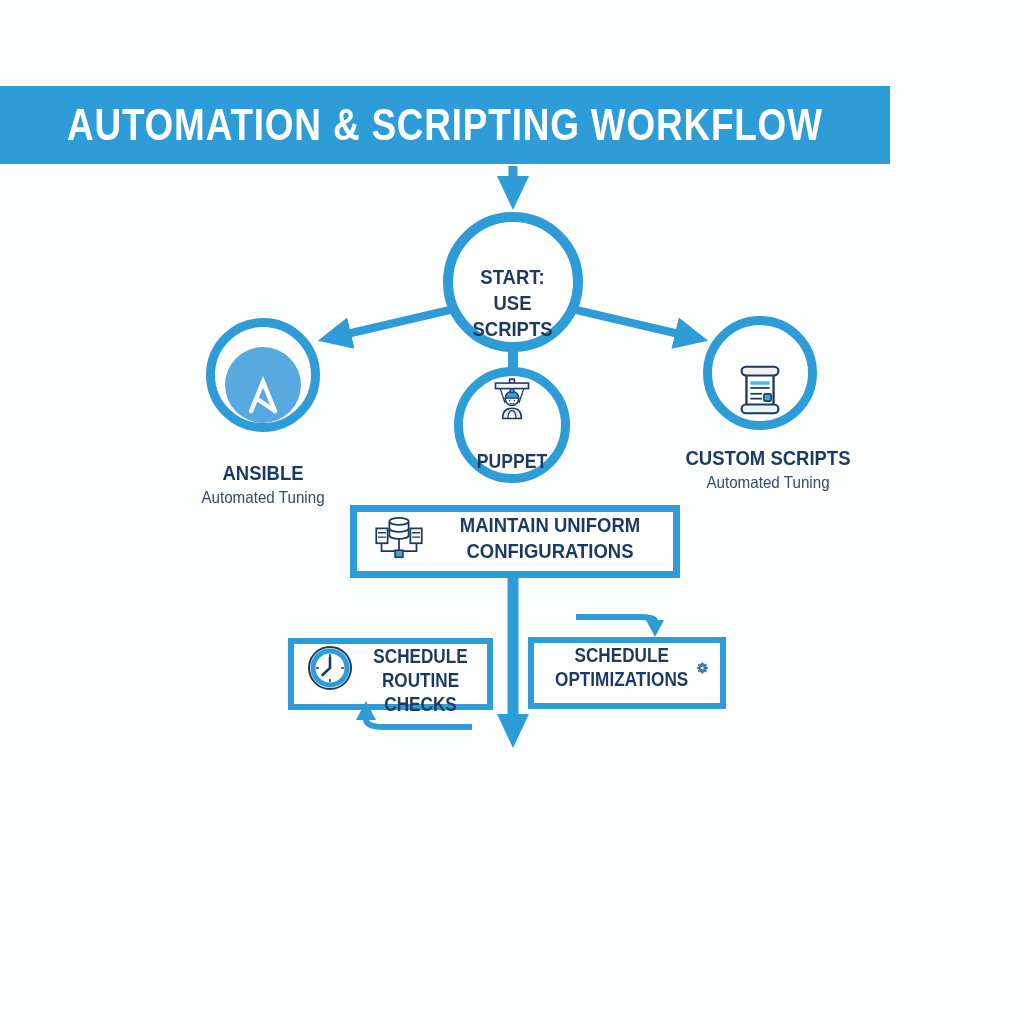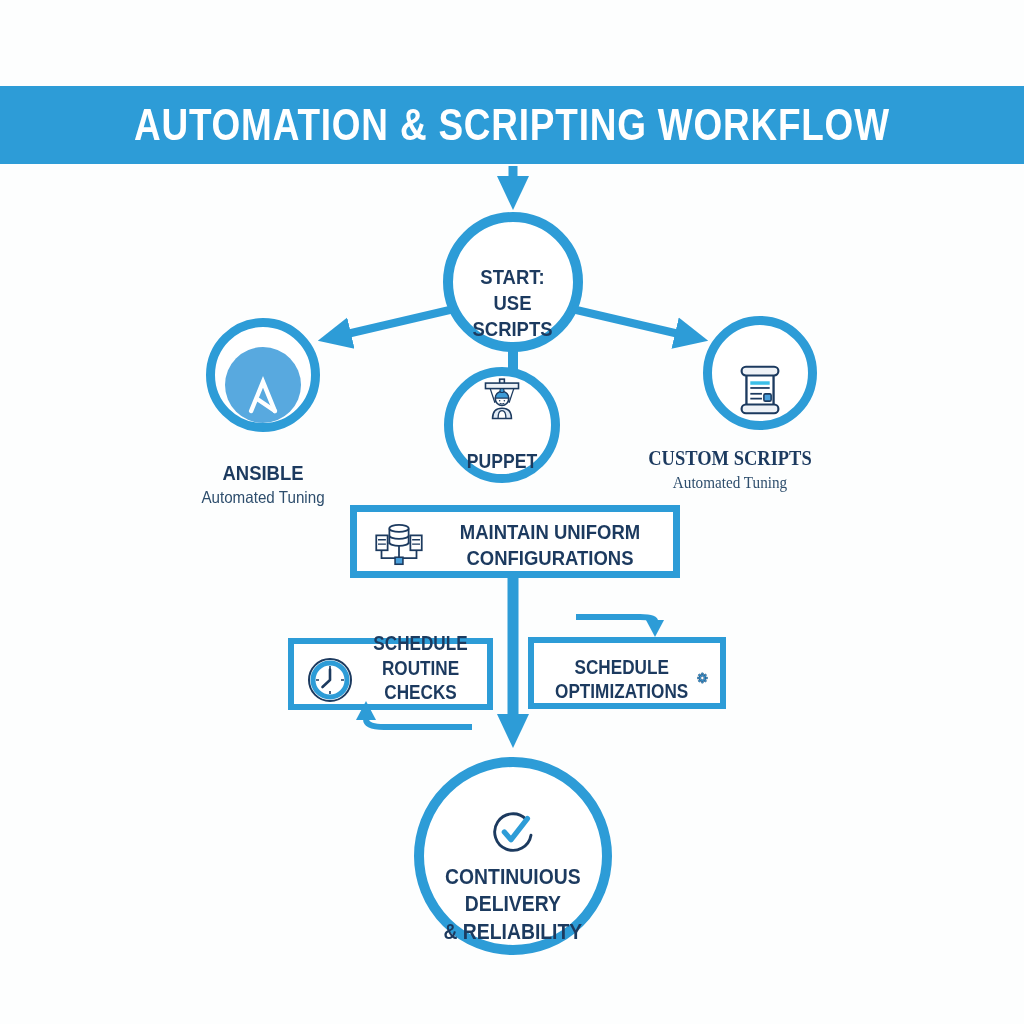--- a/index.html
+++ b/index.html
@@ -1,34 +1,34 @@
 <!DOCTYPE html>
 <html><head>
 <meta charset="utf-8">
 <style>
   html,body{margin:0;padding:0;background:#ffffff;}
   #stage{position:relative;width:1024px;height:1024px;background:#fdfefe;overflow:hidden;
          font-family:"Liberation Sans", sans-serif;}
   
-  .header{position:absolute;left:0;top:86px;width:1024px;height:78px;
+  .header{position:absolute;left:0;top:86px;width:890px;height:78px;
           display:flex;align-items:center;justify-content:center;}
   .header h1{margin:0;color:#ffffff;font-size:45px;font-weight:bold;letter-spacing:1px;
              white-space:nowrap;transform:scaleX(.82);}
   
   .circle{position:absolute;border-radius:50%;background:#ffffff;box-sizing:border-box;
           display:flex;flex-direction:column;align-items:center;justify-content:flex-end;}
   .lbl{color:#1c3a5f;font-weight:bold;text-align:center;white-space:pre-line;
        transform:scaleX(.88);line-height:1.24;}
   .sublbl{color:#2e4e6d;font-weight:400;text-align:center;transform:scaleX(.92);}
   .caption{position:absolute;text-align:center;}
   .caption .lbl{display:block;font-size:21px;}
   .caption .sublbl{display:block;font-size:16.5px;margin-top:2px;}
   
   .box{position:absolute;background:#ffffff;box-sizing:border-box;
-       display:flex;align-items:flex-end;}
+       display:flex;align-items:flex-start;}
   .box .lbl{flex:1;font-size:19.5px;}
   
   #connectors{position:absolute;left:0;top:0;width:1024px;height:1024px;
               pointer-events:none;z-index:6;}
   .node{z-index:4;}
   .icon{display:block;}
 </style>
 </head>
 <body>
 
@@ -75,21 +75,21 @@
           <path d="M19,26 L35,37"></path>
         </g>
       </svg>
     </div>
   </div>
   <div class="caption" style="left:163px;top:460px;width:200px;">
     <span class="lbl">ANSIBLE</span>
     <span class="sublbl">Automated Tuning</span>
   </div>
 
-  <div class="circle node" style="left:444px;top:367px;width:116px;height:116px;border:9px solid #2d9cd7;gap:24px;">
+  <div class="circle node" style="left:454px;top:367px;width:116px;height:116px;border:9px solid #2d9cd7;gap:24px;">
     <svg class="icon" width="54" height="54" viewBox="0 0 60 60">
       <g stroke="#1c3a5f" stroke-width="2" fill="#eef2f7">
         <rect x="27" y="4" width="6" height="6"></rect>
         <rect x="9" y="9" width="42" height="7"></rect>
       </g>
       <line x1="15" y1="16" x2="21" y2="34" stroke="#1c3a5f" stroke-width="1.6"></line>
       <line x1="45" y1="16" x2="39" y2="34" stroke="#1c3a5f" stroke-width="1.6"></line>
       <path d="M18,54 Q18,41 30,41 Q42,41 42,54 Z" fill="#dfe9f4" stroke="#1c3a5f" stroke-width="2"></path>
       <path d="M25,54 Q25,44 30,44 Q35,44 35,54 Z" fill="#ffffff" stroke="#1c3a5f" stroke-width="1.6"></path>
       <circle cx="30" cy="29" r="8.5" fill="#ffffff" stroke="#1c3a5f" stroke-width="2"></circle>
@@ -107,21 +107,21 @@
       <rect x="18" y="12" width="28" height="40" fill="#ffffff" stroke="#1c3a5f" stroke-width="2.4"></rect>
       <rect x="13" y="8" width="38" height="9" rx="4.5" fill="#eef2f7" stroke="#1c3a5f" stroke-width="2.2"></rect>
       <rect x="13" y="47" width="38" height="9" rx="4.5" fill="#eef2f7" stroke="#1c3a5f" stroke-width="2.2"></rect>
       <rect x="22" y="23" width="20" height="3.6" fill="#3cc0e8"></rect>
       <rect x="22" y="29" width="20" height="1.8" fill="#1c3a5f"></rect>
       <rect x="22" y="35" width="12" height="1.8" fill="#1c3a5f"></rect>
       <rect x="22" y="40" width="12" height="1.8" fill="#1c3a5f"></rect>
       <rect x="36" y="36" width="7.5" height="7.5" rx="1.5" fill="#4aa0dc" stroke="#1c3a5f" stroke-width="1.6"></rect>
     </svg>
   </div>
-  <div class="caption" style="left:620px;top:445px;width:220px;font-family:Liberation Serif, serif;">
+  <div class="caption" style="left:658px;top:445px;width:220px;">
     <span class="lbl">CUSTOM SCRIPTS</span>
     <span class="sublbl">Automated Tuning</span>
   </div>
 
   <div class="box node" style="left:350px;top:505px;width:330px;height:73px;border:7px solid #2d9cd7;padding-left:14px;">
     <svg class="icon" width="56" height="52" viewBox="0 0 64 58">
       <g fill="#ffffff" stroke="#1c3a5f" stroke-width="2">
         <rect x="6" y="18" width="13" height="17"></rect>
         <rect x="45" y="18" width="13" height="17"></rect>
         <path d="M21,10 V28 M43,10 V28"></path>
@@ -162,23 +162,14 @@
           <rect x="-4.5" y="-23" width="9" height="11" rx="2" transform="rotate(225)"></rect>
           <rect x="-4.5" y="-23" width="9" height="11" rx="2" transform="rotate(270)"></rect>
           <rect x="-4.5" y="-23" width="9" height="11" rx="2" transform="rotate(315)"></rect>
         </g>
         <circle r="15" fill="#3fa0dc" stroke="#1c3a5f" stroke-width="2.4"></circle>
         <circle r="7.5" fill="#ffffff" stroke="#1c3a5f" stroke-width="2.4"></circle>
       </g>
     </svg>
   </div>
 
-  <div class="circle node" style="left:414px;top:757px;width:198px;height:198px;border:10px solid #2d9cd7;">
-    <svg class="icon" width="50" height="50" viewBox="0 0 52 52" style="margin-bottom:6px;">
-      <path d="M39.4,12.6 A19,19 0 1 0 44.7,29.3" fill="none" stroke="#1c3a5f" stroke-width="3" stroke-linecap="round"></path>
-      <path d="M17,26 L24,34 L41,12" fill="none" stroke="#2d9cd7" stroke-width="5.5" stroke-linecap="round" stroke-linejoin="round"></path>
-    </svg>
-    <span class="lbl" style="font-size:22px;">CONTINUIOUS
-DELIVERY
-&amp; RELIABILITY</span>
-  </div>
 
 </div>
 
 </body></html>

